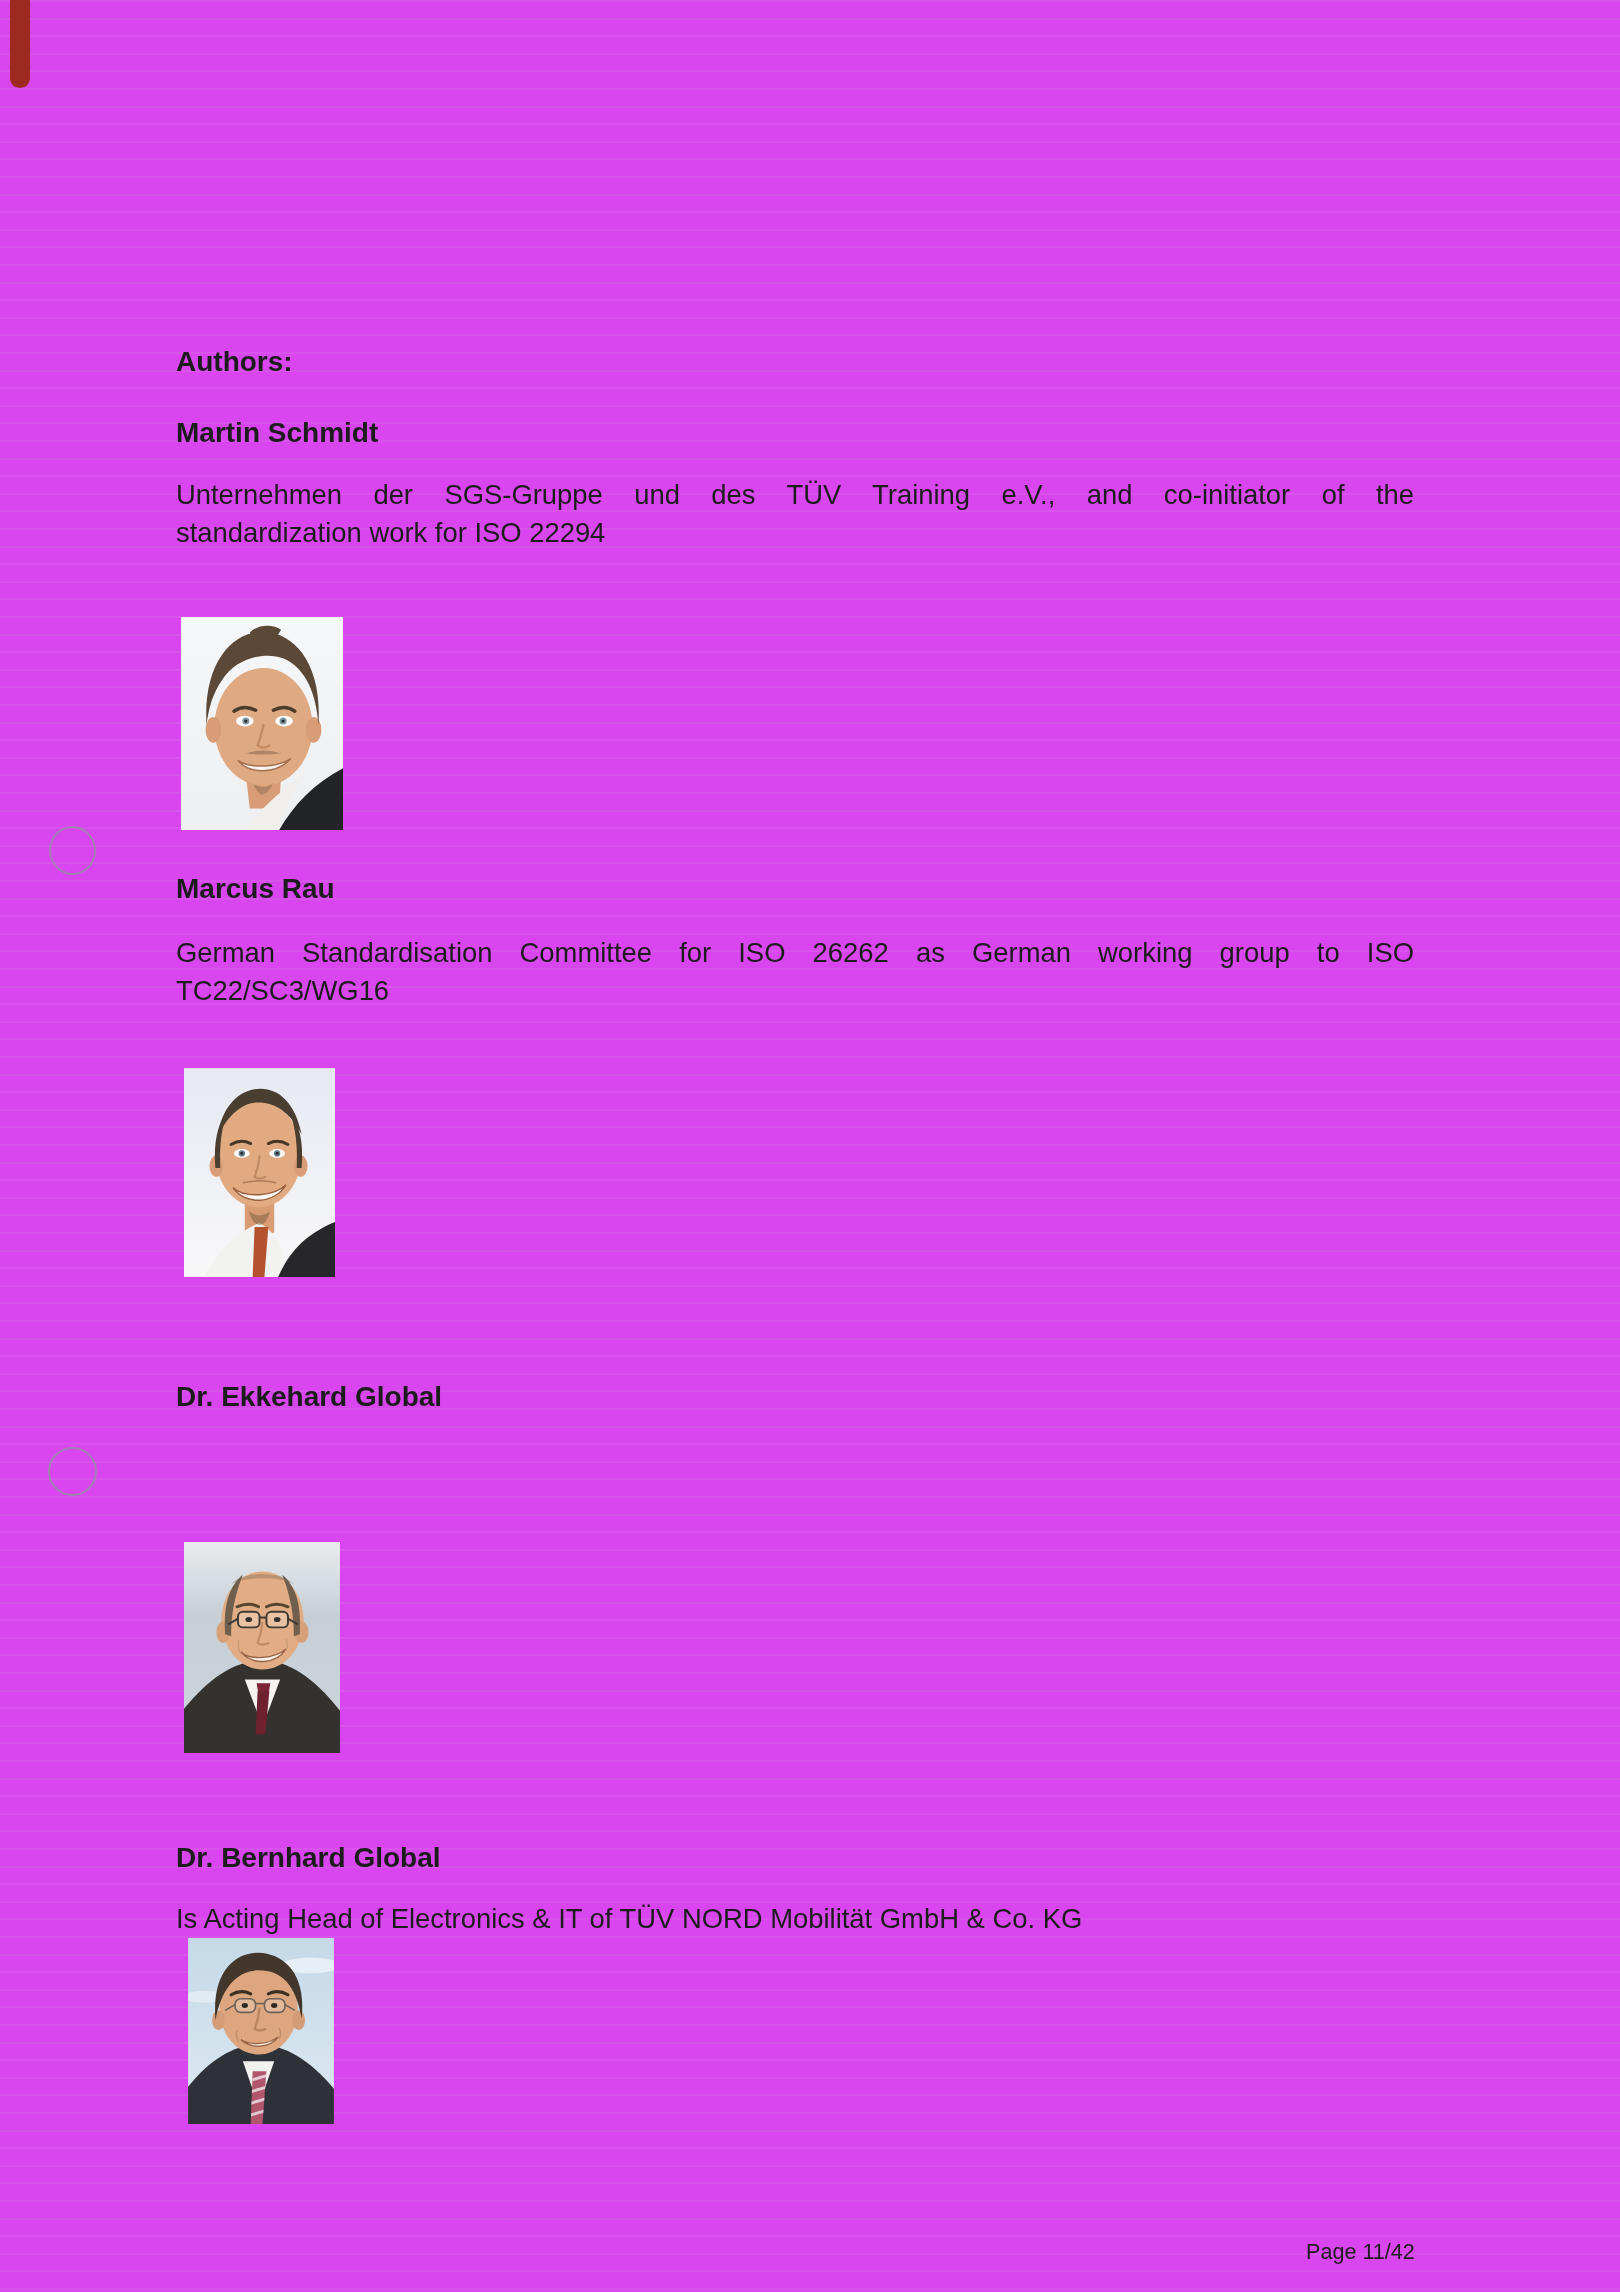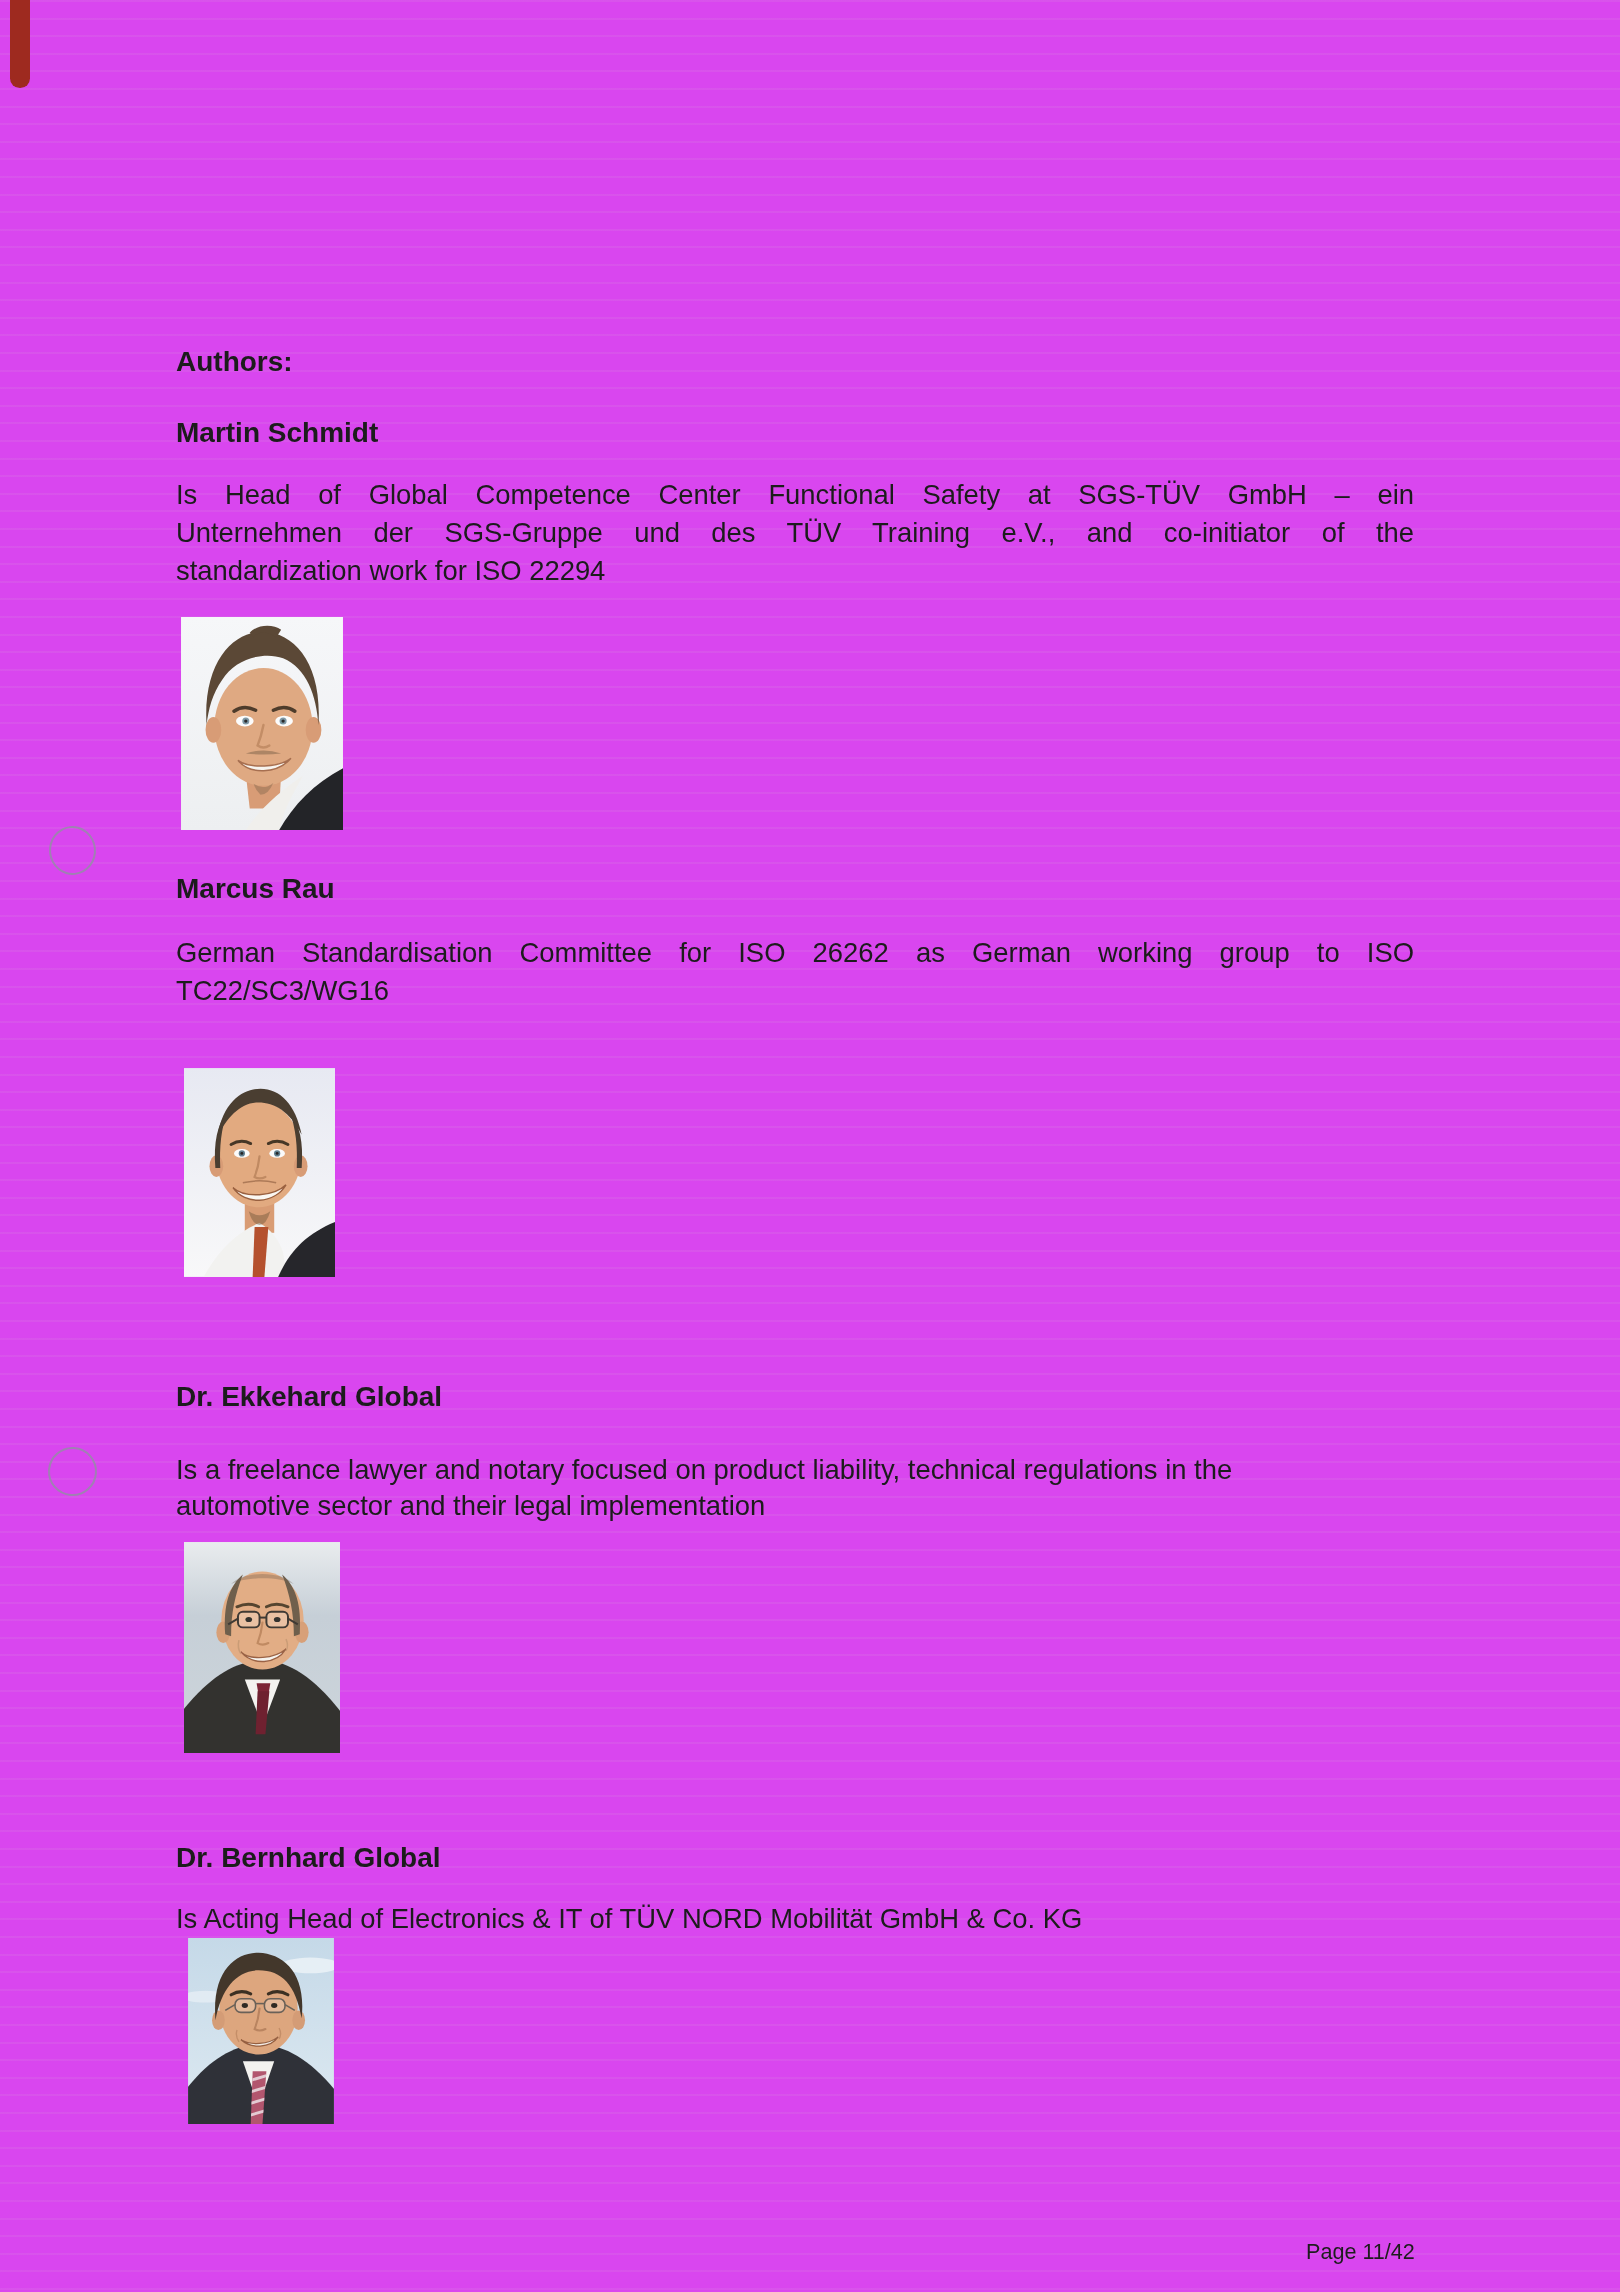--- a/index.html
+++ b/index.html
@@ -52,21 +52,20 @@
 <div class="page">
 
   <div class="red-mark"></div>
   <div class="hole hole-1"></div>
   <div class="hole hole-2"></div>
 
   <div class="heading" style="top:345px">Authors:</div>
 
   <div class="heading" style="top:416px">Martin Schmidt</div>
   <div class="para" style="top:476px">
-    <div class="line jline">Is Head of Global Competence Center Functional Safety at SGS-TÜV GmbH – ein</div>
     <div class="line jline">Unternehmen der SGS-Gruppe und des TÜV Training e.V., and co-initiator of the</div>
     <div class="line nline">standardization work for ISO 22294</div>
   </div>
   <figure class="photo" style="left:181px;top:617px">
     <svg width="162" height="213" viewBox="0 0 165 217">
       <defs>
         <linearGradient id="msbg" x1="0" y1="0" x2="0" y2="1">
           <stop offset="0" stop-color="#f6f7f9"></stop>
             <stop offset="1" stop-color="#edeff1"></stop>
         </linearGradient>
@@ -128,24 +127,20 @@
       <circle cx="95" cy="87" r="3.2" fill="#5f7e8e"></circle>
         <circle cx="95" cy="87" r="1.5" fill="#262626"></circle>
       <path d="M77 90 C76 100 74 106 72 111 Q77 114 83 111" stroke="#c08a62" stroke-width="2.3" fill="none" stroke-linecap="round"></path>
       <path d="M50 122 C62 140 92 139 104 119 C92 131 62 133 50 122 Z" fill="#faf7f2" stroke="#99603f" stroke-width="1.5"></path>
       <path d="M66 146 Q77 154 88 146 Q84 160 77 160 Q70 160 66 146 Z" fill="#6e5639" opacity="0.45"></path>
       <path d="M60 117 Q77 113 94 117" fill="none" stroke="#8a5a3c" stroke-width="1.5" opacity="0.6"></path>
     </svg>
   </figure>
 
   <div class="heading" style="top:1380px">Dr. Ekkehard Global</div>
-  <div class="para" style="top:1452px">
-    <div class="line tight nline">Is a freelance lawyer and notary focused on product liability, technical regulations in the</div>
-    <div class="line tight nline">automotive sector and their legal implementation</div>
-  </div>
   <figure class="photo" style="left:184px;top:1542px">
     <svg width="156" height="211" viewBox="0 0 159 215">
       <defs>
         <linearGradient id="ehbg" x1="0" y1="0" x2="0" y2="1">
           <stop offset="0" stop-color="#e9ecee"></stop>
           <stop offset="0.35" stop-color="#c6cfd7"></stop>
           <stop offset="1" stop-color="#cdd5db"></stop>
         </linearGradient>
       </defs>
       <rect width="159" height="215" fill="url(#ehbg)"></rect>

